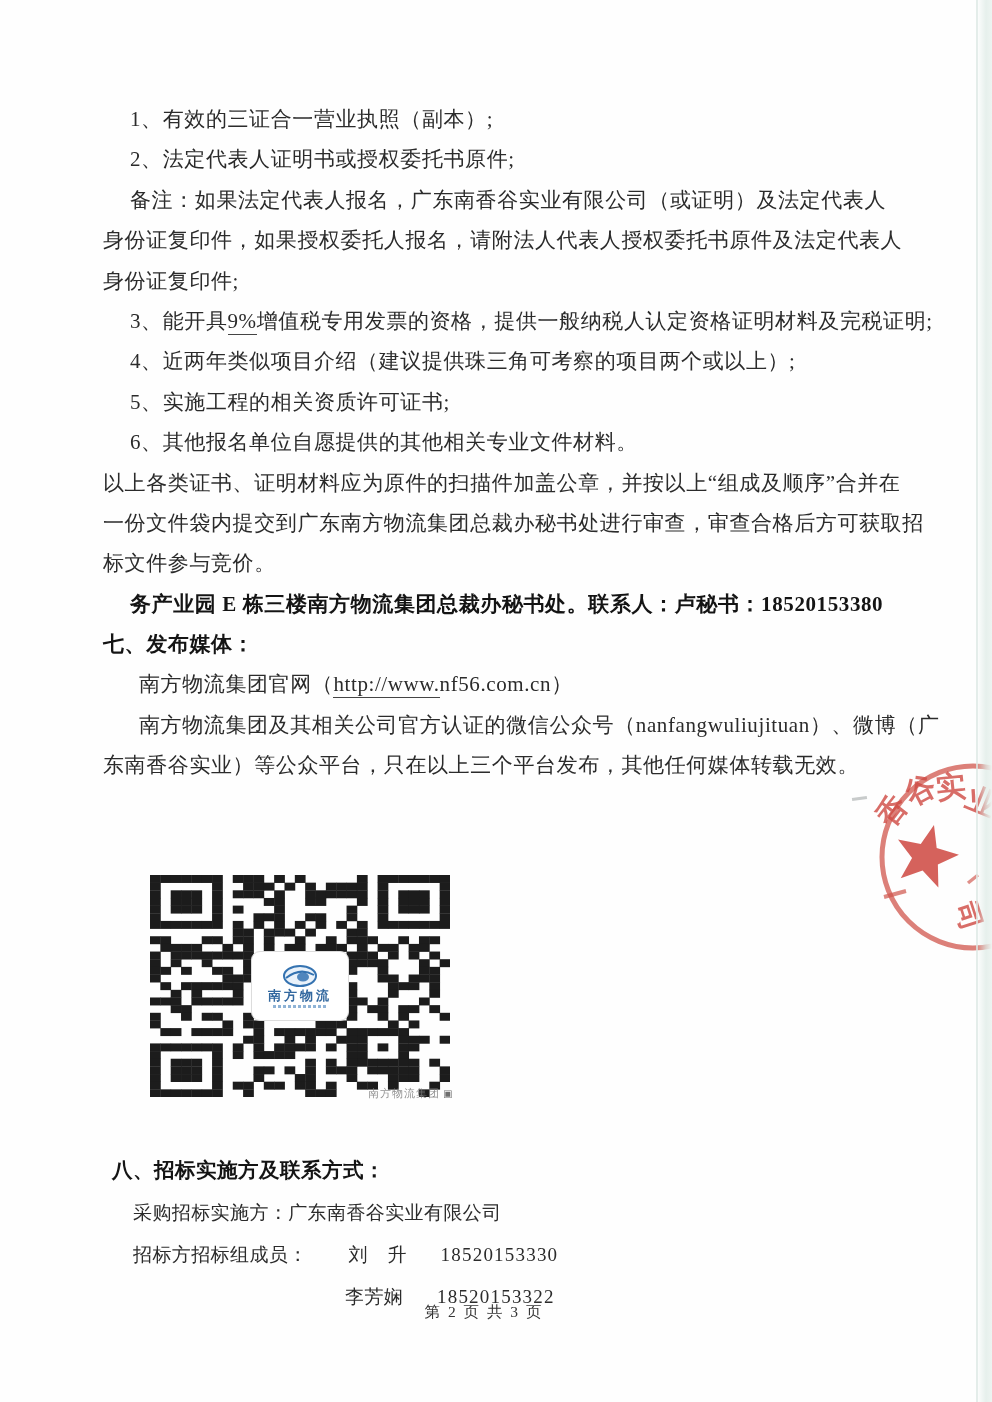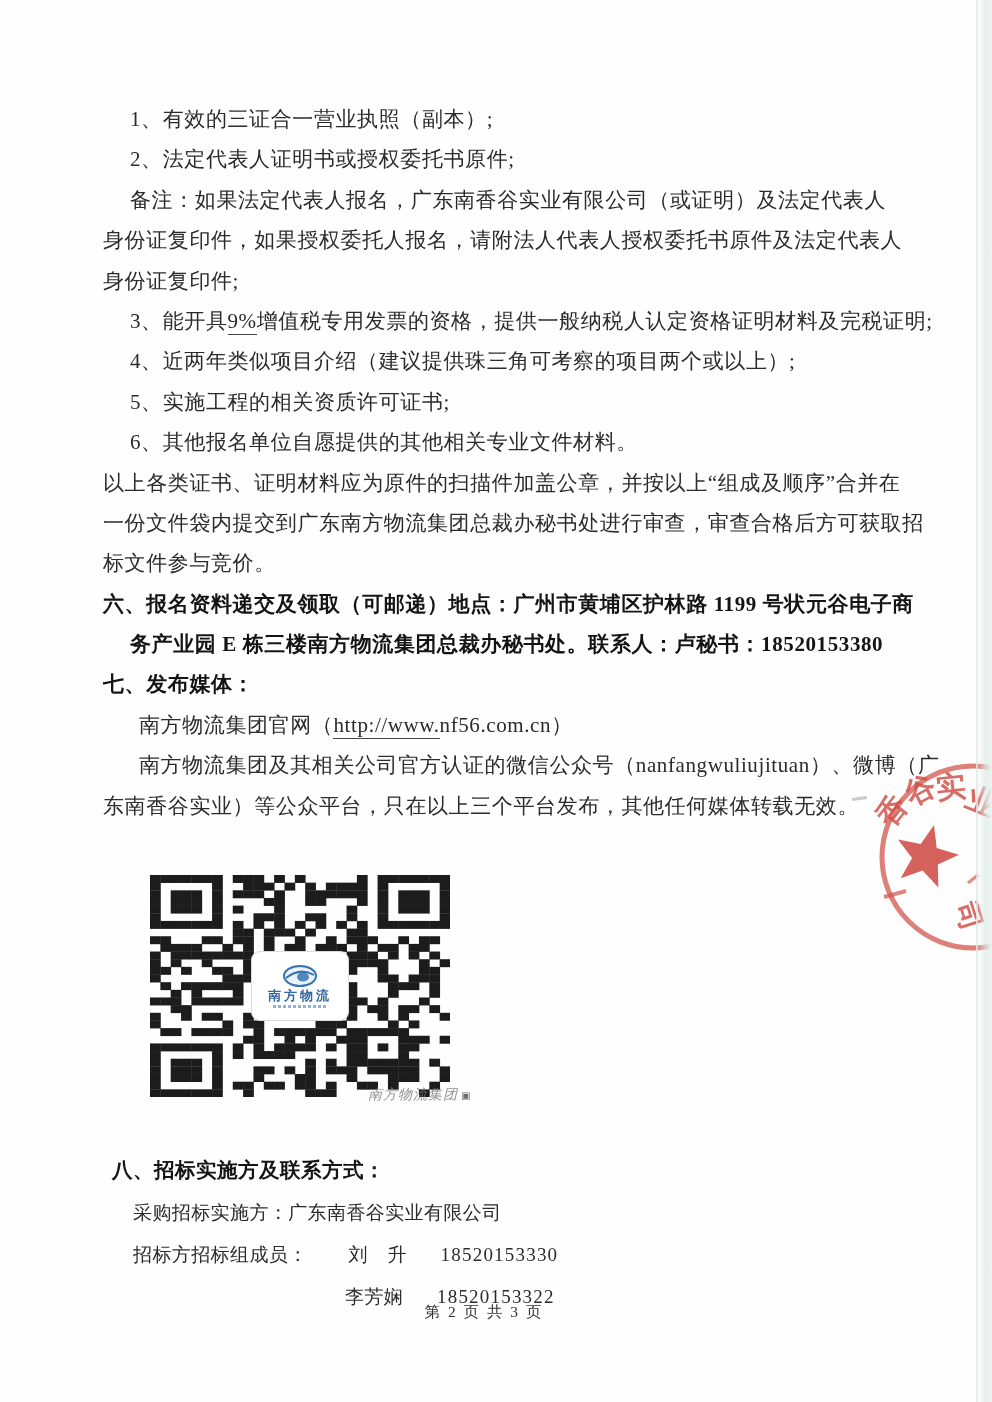--- a/index.html
+++ b/index.html
@@ -32,22 +32,22 @@
     position:absolute;left:50%;top:50%;transform:translate(-50%,-50%);
     width:96px;height:68px;background:#ffffff;
     border:1px solid #dcdcdc;border-radius:9px;
     display:flex;flex-direction:column;align-items:center;justify-content:center;gap:2px;
   }
   .qr-logo-text{color:#33689f;font-size:13px;font-weight:bold;letter-spacing:3px;line-height:1;}
   .qr-logo-sub{width:54px;height:3px;margin-top:1px;
     background:repeating-linear-gradient(90deg,#8fb3d6 0 3px,transparent 3px 5px);}
   .qr-caption{
     position:absolute;left:368px;top:1086px;
-    font-size:14px;color:#7d7d7d;letter-spacing:1px;
-    filter:blur(.4px);opacity:.85;white-space:nowrap;font-style:italic;
+    font-size:11px;color:#7d7d7d;letter-spacing:1px;
+    filter:blur(.4px);opacity:.85;white-space:nowrap;
   }
   .qr-caption::after{content:"▣";margin-left:3px;color:#555;font-size:10px;}
 
   
   .section8{position:absolute;left:0;top:1148px;width:992px;}
   .s8-heading{padding-left:112px;font-size:20.5px;font-weight:bold;color:#141414;height:44px;line-height:44px;letter-spacing:.5px;}
   .s8-row{padding-left:133px;font-size:19px;height:42px;line-height:42px;letter-spacing:.4px;white-space:nowrap;}
   .s8-label{display:inline;}
   .m-spacer{display:inline-block;width:171px;}
   .m-name{display:inline-block;min-width:92px;margin-left:41px;}
@@ -84,21 +84,20 @@
       <div class="line item"><span class="seg">备注：如果法定代表人报名，广东南香谷实业有限公司（或证明）及法定代表人</span></div>
       <div class="line flush"><span class="seg">身份证复印件，如果授权委托人报名，请附法人代表人授权委托书原件及法定代表人</span></div>
       <div class="line flush"><span class="seg">身份证复印件;</span></div>
       <div class="line item"><span class="seg">3、能开具</span><span class="seg u">9%</span><span class="seg">增值税专用发票的资格，提供一般纳税人认定资格证明材料及完税证明;</span></div>
       <div class="line item"><span class="seg">4、近两年类似项目介绍（建议提供珠三角可考察的项目两个或以上）;</span></div>
       <div class="line item"><span class="seg">5、实施工程的相关资质许可证书;</span></div>
       <div class="line item"><span class="seg">6、其他报名单位自愿提供的其他相关专业文件材料。</span></div>
       <div class="line flush"><span class="seg">以上各类证书、证明材料应为原件的扫描件加盖公章，并按以上“组成及顺序”合并在</span></div>
       <div class="line flush"><span class="seg">一份文件袋内提交到广东南方物流集团总裁办秘书处进行审查，审查合格后方可获取招</span></div>
       <div class="line flush"><span class="seg">标文件参与竞价。</span></div>
-      <div class="line flush bold"><span class="seg">六、报名资料递交及领取（可邮递）地点：广州市黄埔区护林路 1199 号状元谷电子商</span></div>
       <div class="line item bold"><span class="seg">务产业园 E 栋三楼南方物流集团总裁办秘书处。联系人：卢秘书：18520153380</span></div>
       <div class="line flush bold"><span class="seg">七、发布媒体：</span></div>
       <div class="line sub"><span class="seg">南方物流集团官网（</span><span class="seg u">http://www.</span><span class="seg">nf56.com.cn）</span></div>
       <div class="line sub"><span class="seg">南方物流集团及其相关公司官方认证的微信公众号（nanfangwuliujituan）、微博（广</span></div>
       <div class="line flush"><span class="seg">东南香谷实业）等公众平台，只在以上三个平台发布，其他任何媒体转载无效。</span></div>
     </div>
 
   <div class="qr-wrap">
     <svg class="qr-svg" id="qr-svg" preserveAspectRatio="none" xmlns="http://www.w3.org/2000/svg" viewBox="0 0 29 29">
         <rect x="0" y="0" width="1.04" height="1.04"></rect>

